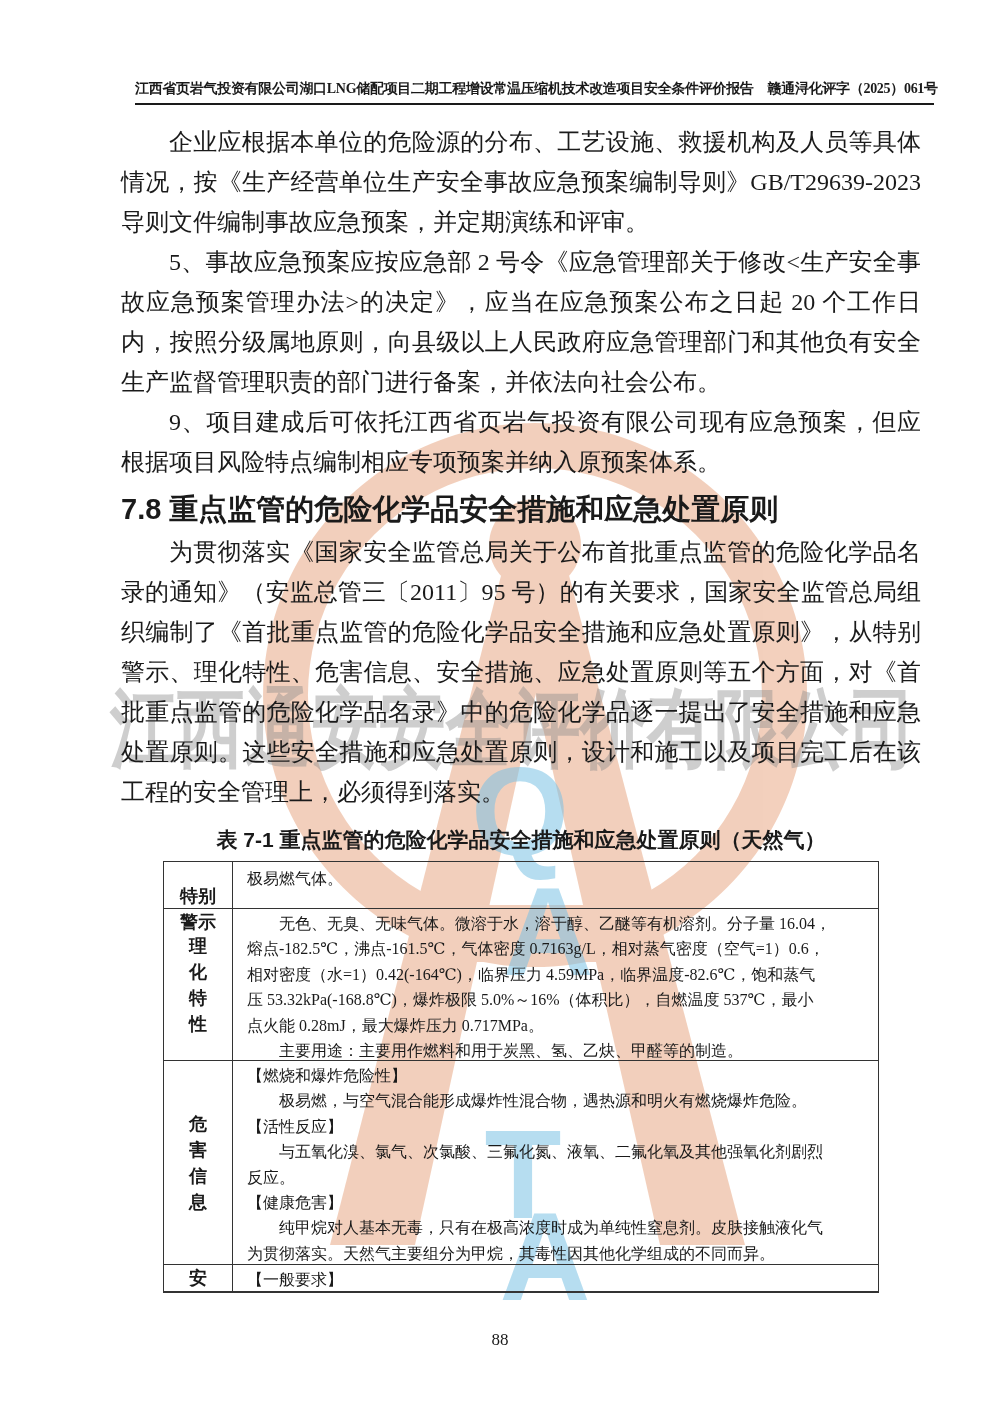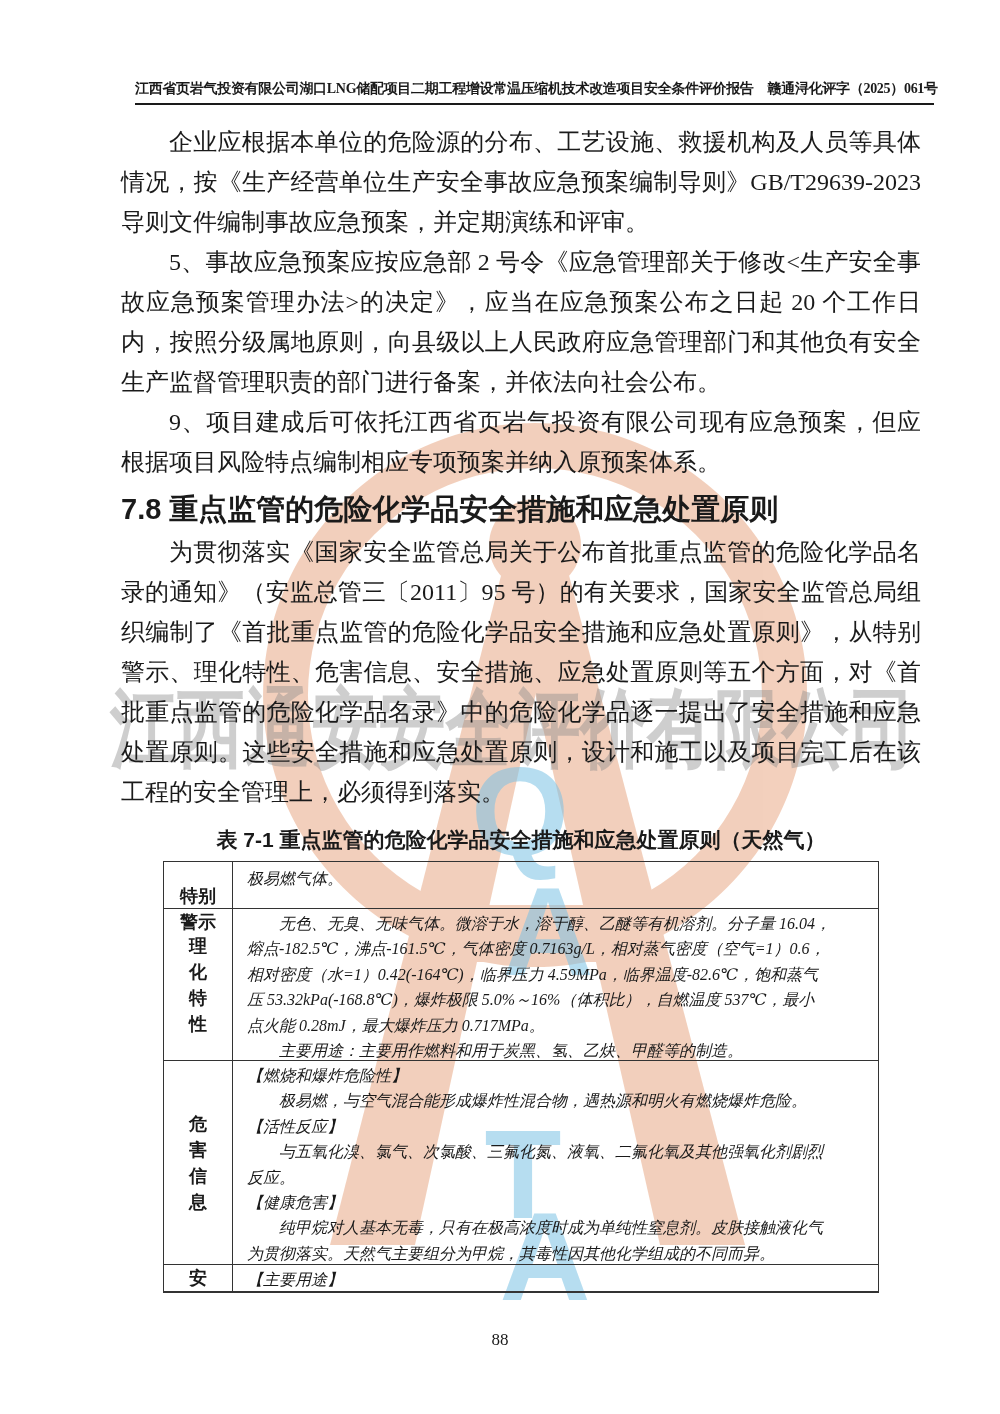--- a/index.html
+++ b/index.html
@@ -50,21 +50,21 @@
     display:flex;align-items:center;justify-content:center;
     font-family:"Liberation Sans","DejaVu Sans",sans-serif;
     font-weight:bold;font-size:18px;line-height:26px;
     text-align:center;
   }
   .hzd-label .vtxt{word-break:break-all;}
   .w2{width:2.3em;margin-top:48px;} .w1{width:1.1em;}
   .hzd-cell{
     flex:1;box-sizing:border-box;padding:2px 8px 0 14px;
     font-size:16px;line-height:25.4px;white-space:pre-line;
-    overflow:hidden;text-align:justify;font-style:italic;
+    overflow:hidden;text-align:justify;
   }
   .r1{height:47px;} .r2{height:152px;} .r3{height:204px;} .r4{height:26px;}
   .r1 .hzd-cell{padding-top:4px;}
   .page-number{
     position:absolute;left:0;right:0;top:1330px;text-align:center;
     font-size:17px;
   }
 </style>
 </head>
 <body>
@@ -141,19 +141,19 @@
 　　与五氧化溴、氯气、次氯酸、三氟化氮、液氧、二氟化氧及其他强氧化剂剧烈
 反应。
 【健康危害】
 　　纯甲烷对人基本无毒，只有在极高浓度时成为单纯性窒息剂。皮肤接触液化气
 为贯彻落实。天然气主要组分为甲烷，其毒性因其他化学组成的不同而异。</div>
       </div>
       <div class="hzd-row r4">
         <div class="hzd-label">
           <span class="vtxt w1">安</span>
         </div>
-        <div class="hzd-cell">【主要用途】</div>
+        <div class="hzd-cell">【一般要求】</div>
       </div>
     </div>
 
     <div class="page-number">88</div>
   </div>
 </div>
 
 </body></html>

